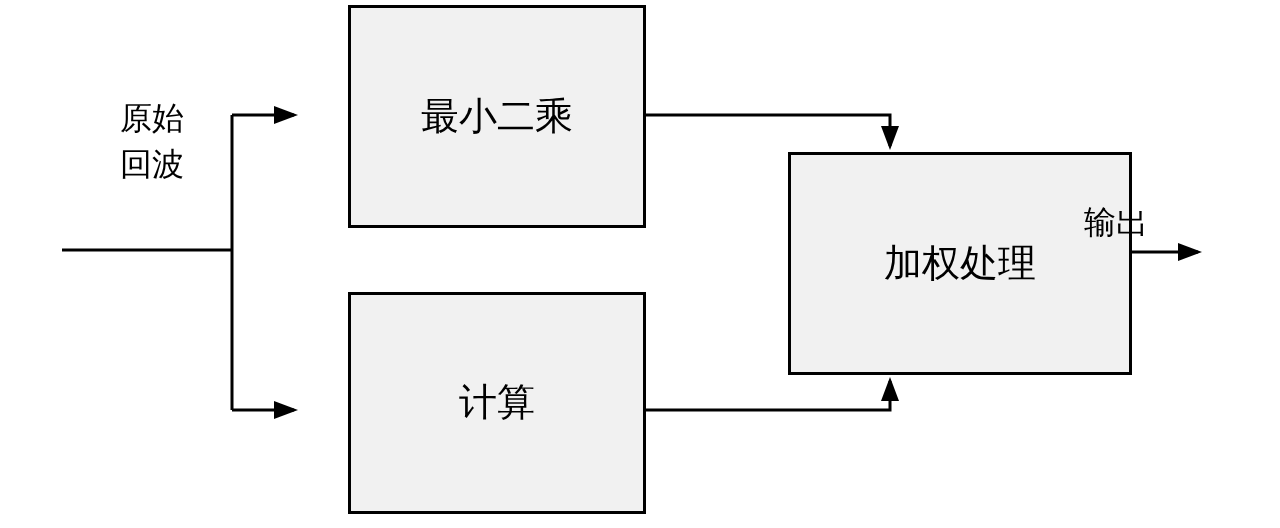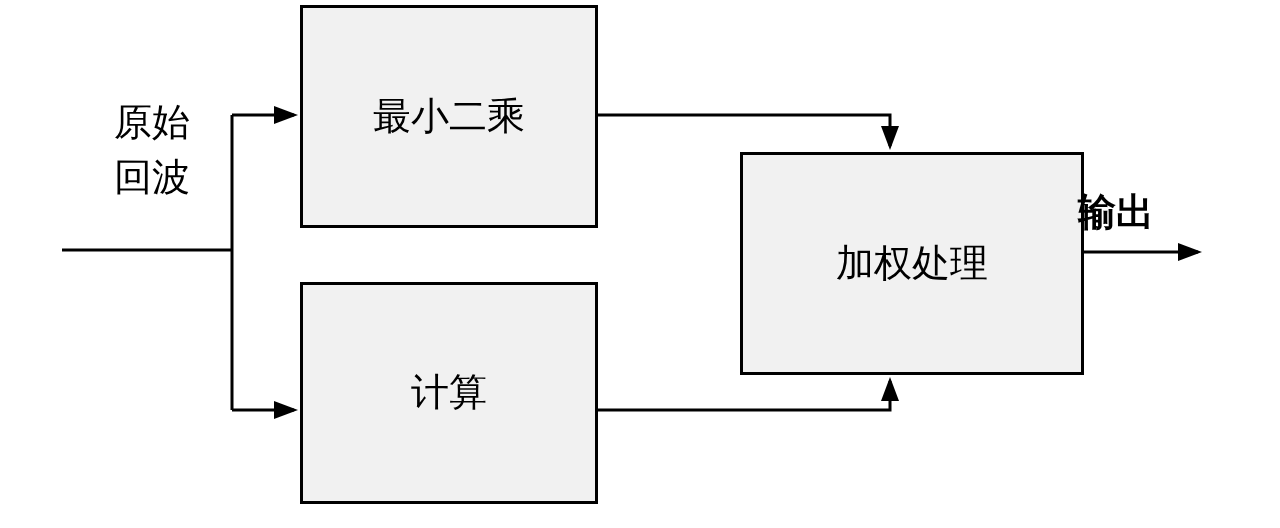--- a/index.html
+++ b/index.html
@@ -33,33 +33,34 @@
     border: 3px solid var(--box-border, #000000);
     display: flex;
     flex-direction: row;
     align-items: center;
     justify-content: center;
     font-size: 38px;
     line-height: 1.45;
     color: #000000;
     text-align: center;
     box-sizing: border-box;
+    margin-left: 48px;
   }
   .box-top    { left: 300px; top: 5px;   width: 298px; height: 223px; }
-  .box-bottom { left: 300px; top: 282px; width: 298px; height: 222px; }
+  .box-bottom { left: 300px; top: 292px; width: 298px; height: 222px; }
   .box-right  { left: 740px; top: 152px; width: 344px; height: 223px; }
   .float-label {
     position: absolute;
-    font-size: 38px;
+    font-size: 32px;
     line-height: 1.45;
     color: #000000;
     text-align: center;
   }
   .input-label  { left: 88px;   top: 95px;  width: 128px; }
-  .output-label { left: 1052px; top: 184px; width: 128px; font-weight: bold; }
+  .output-label { left: 1052px; top: 199px; width: 128px; }
 </style>
 </head>
 <body>
 
 <div class="canvas">
 
   <svg class="wires" viewBox="0 0 1280 528">
     <defs>
       <marker id="arrow" markerUnits="userSpaceOnUse" markerWidth="24" markerHeight="18" viewBox="0 0 24 18" refX="20" refY="9" orient="auto">
         <path d="M0,0 L24,9 L0,18 Z" style="fill:#000000; stroke:none;"></path>

